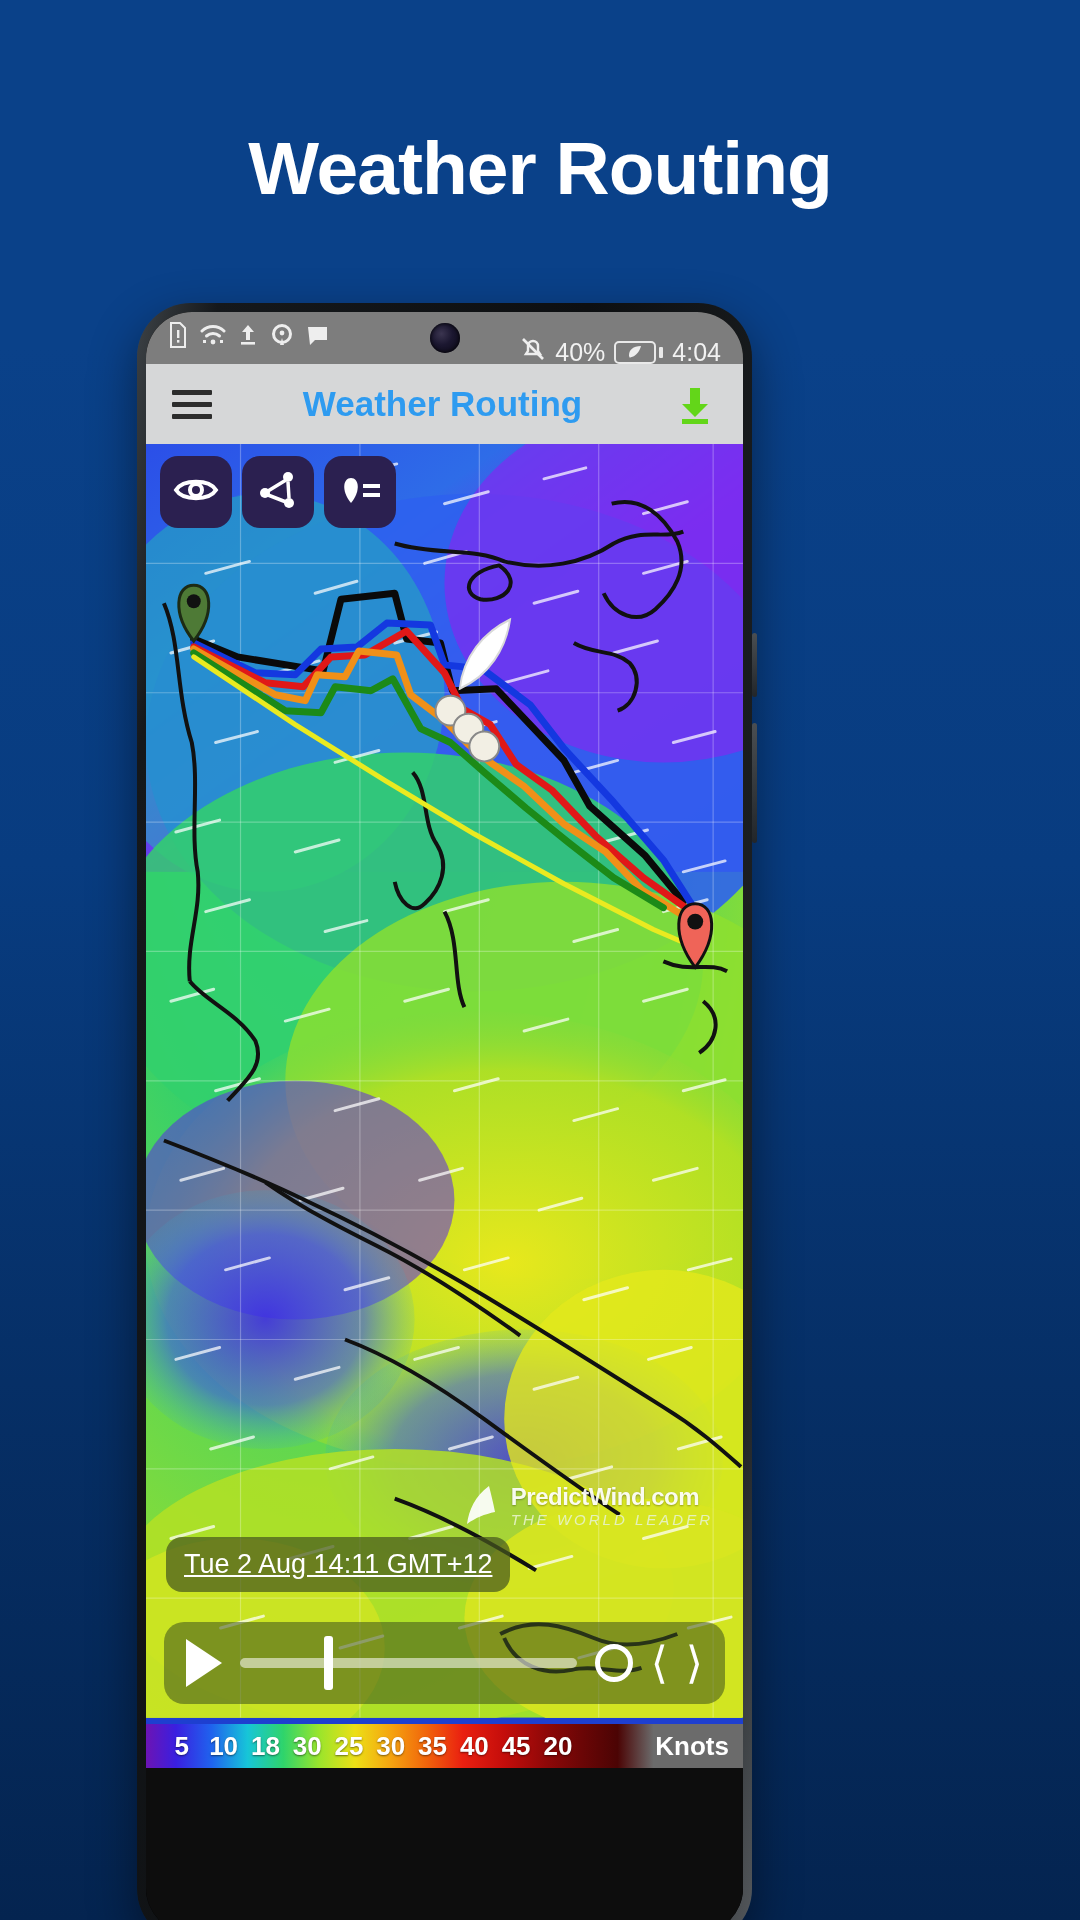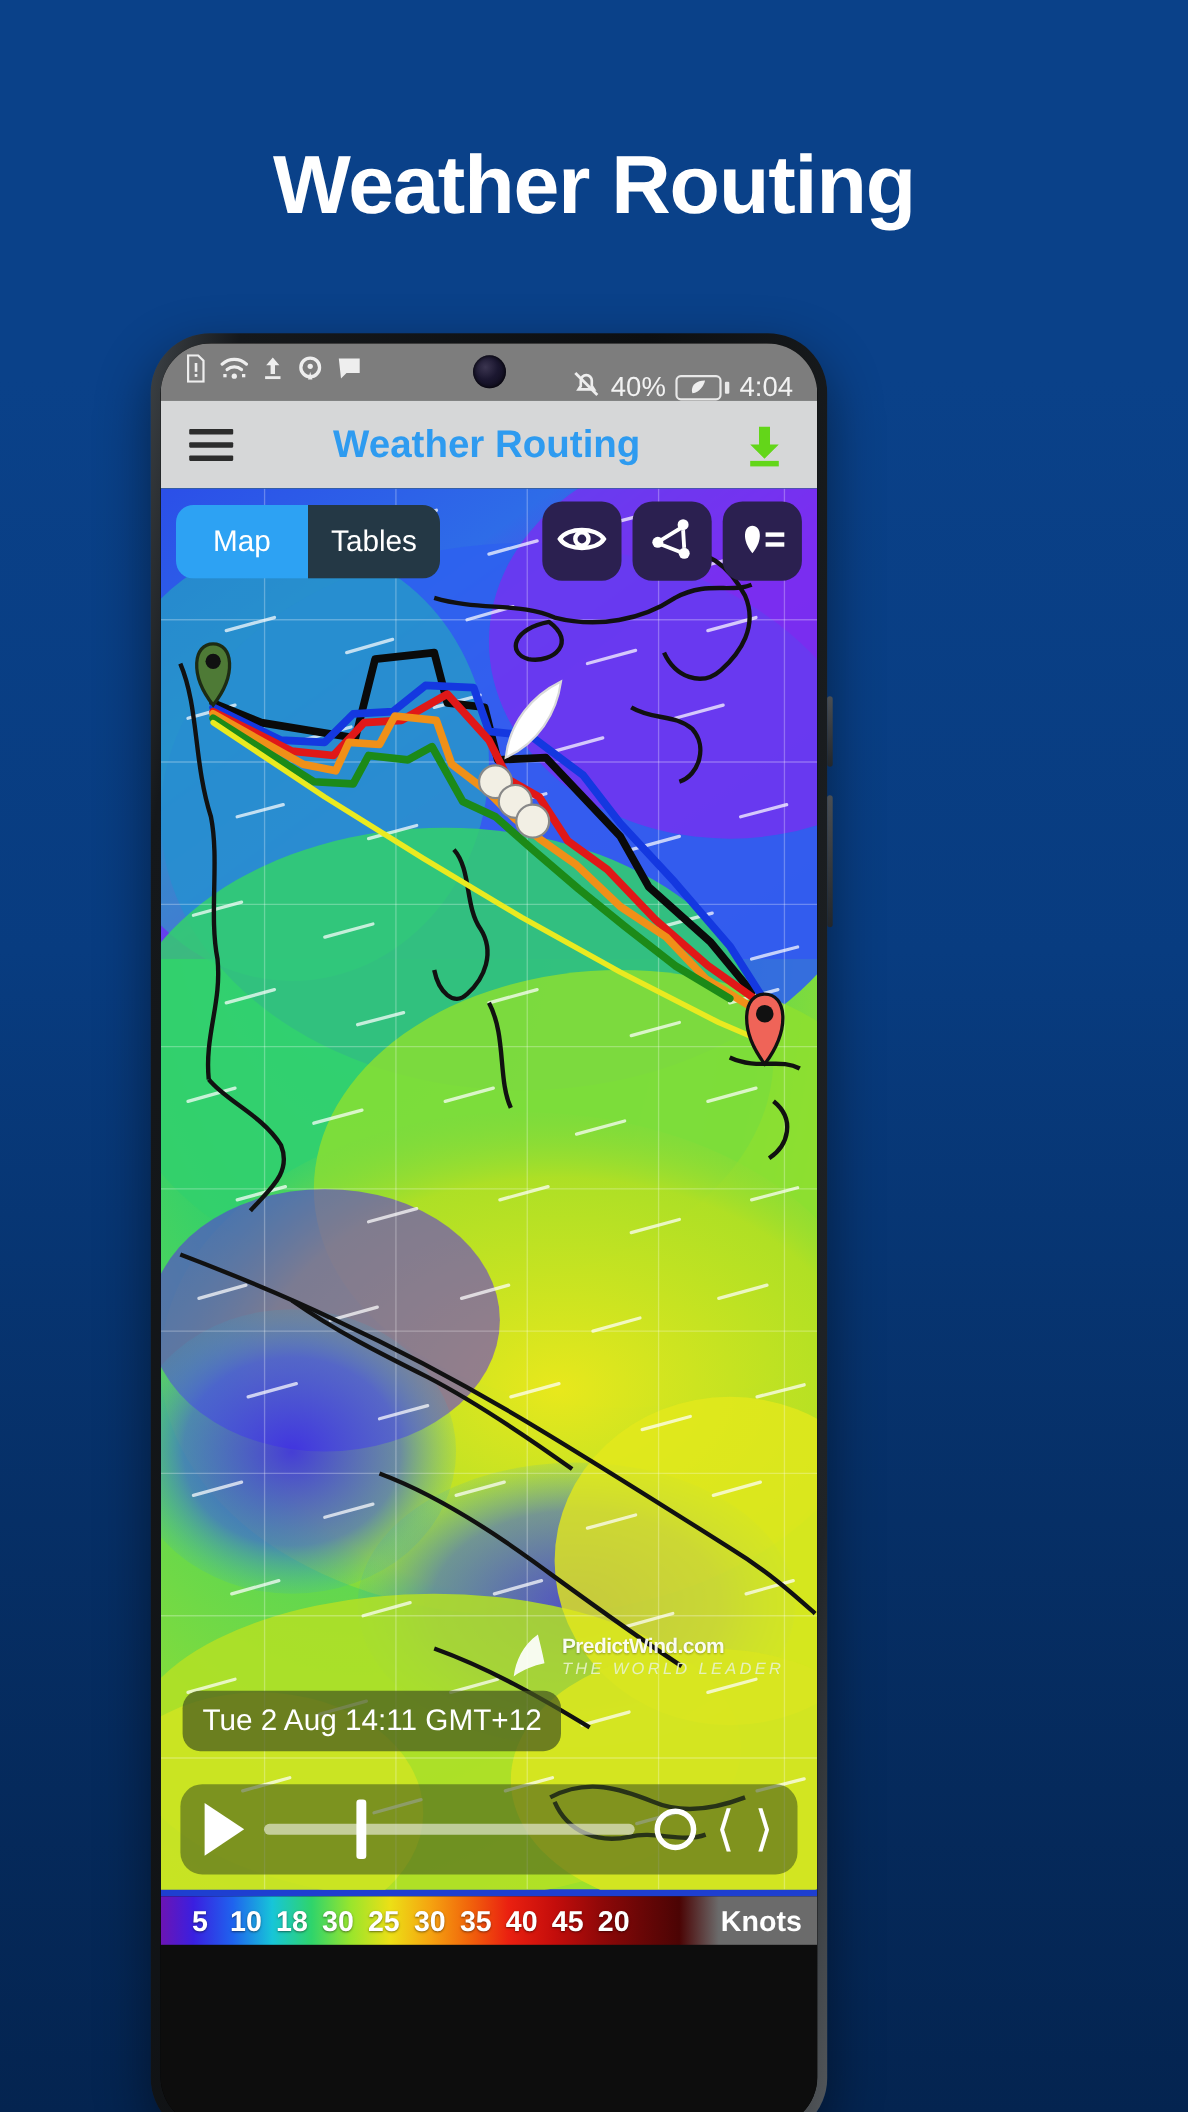--- a/index.html
+++ b/index.html
@@ -91,21 +91,21 @@
   .toolbtns{ display:flex; gap:10px; }
   .toolbtn{
     width:72px;height:72px;border-radius:18px;
     background:#2b2050; display:flex;align-items:center;justify-content:center;
   }
 
   
   .ts-chip{
     position:absolute; left:20px; bottom:132px; z-index:9;
     background:rgba(70,88,30,.72); color:#fff;
-    border-radius:16px; padding:12px 18px; font-size:27px; white-space:nowrap;
+    border-radius:16px; padding:12px 18px; font-size:27px; white-space:nowrap;text-decoration:underline;
   }
   .model-chip{
     position:absolute; right:18px; bottom:130px; z-index:9;
     background:rgba(70,88,30,.72); color:#fff;
     border-radius:16px; padding:12px 20px; font-size:29px; font-weight:bold;
     display:flex; align-items:center; gap:14px;
   }
   .chev-up{ width:0;height:0;border-left:13px solid transparent;border-right:13px solid transparent;border-bottom:15px solid #fff; }
 
   
@@ -118,21 +118,21 @@
   .slider{ position:relative; flex:1; height:10px; background:rgba(255,255,255,.55); border-radius:5px; }
   .slider .knob{ position:absolute; left:25%; top:-22px; width:9px;height:54px;background:#fff;border-radius:3px;}
   .circ{ width:38px;height:38px;border:5px solid #fff;border-radius:50%; }
   .chev{ color:#fff; font-size:44px; line-height:1; font-weight:300; }
 
   
   .watermark{
     position:absolute; right:30px; bottom:196px; z-index:8;
     display:flex; align-items:center; gap:8px; opacity:.92;
   }
-  .wm-text{ color:#fff; font-weight:bold; font-size:19px; letter-spacing:-.5px; text-shadow:0 1px 2px rgba(0,0,0,.35);}
+  .wm-text{ color:#fff; font-weight:bold; font-size:24px; letter-spacing:-.5px; text-shadow:0 1px 2px rgba(0,0,0,.35);}
   .wm-sub{ color:#e7f3c8; font-size:15px; letter-spacing:3px; font-style:italic; }
 
   
   .scale{
     position:relative; height:44px; display:flex; align-items:center;
     background:linear-gradient(90deg,
       #6c14b4 0%, #3a1fe0 5%, #1f63ee 11%, #17c5d8 17%,
       #2fd46b 23%, #9ae52c 29%, #ecdf16 35%, #f5a410 41%,
       #f1640b 47%, #ea2010 53%, #c40d0b 60%, #8f0808 67%,
       #6b0606 73%, #4b0404 79%, #6b6b6b 85%, #6b6b6b 100%);
@@ -403,24 +403,20 @@
             <circle cx="0" cy="-18" r="7" fill="#111"></circle>
           </g>
 
           <g transform="translate(552,500)">
             <path d="M0 26 C-24 -6 -20 -38 0 -38 C20 -38 24 -6 0 26 Z" fill="#ef6458" stroke="#111" stroke-width="3"></path>
             <circle cx="0" cy="-20" r="8" fill="#111"></circle>
           </g>
         </svg>
 
         <div class="maptools">
-          <div class="segmented">
-            <div class="seg active">Map</div>
-            <div class="seg inactive">Tables</div>
-          </div>
           <div class="toolbtns">
             <div class="toolbtn">
               <span>
                 <svg width="46" height="32" viewBox="0 0 46 32">
                     <path d="M3 16C10 5 36 5 43 16C36 27 10 27 3 16Z" fill="none" stroke="#fff" stroke-width="4"></path>
                     <circle cx="23" cy="16" r="6" fill="none" stroke="#fff" stroke-width="4"></circle>
                   </svg>
               </span>
             </div>
             <div class="toolbtn">

